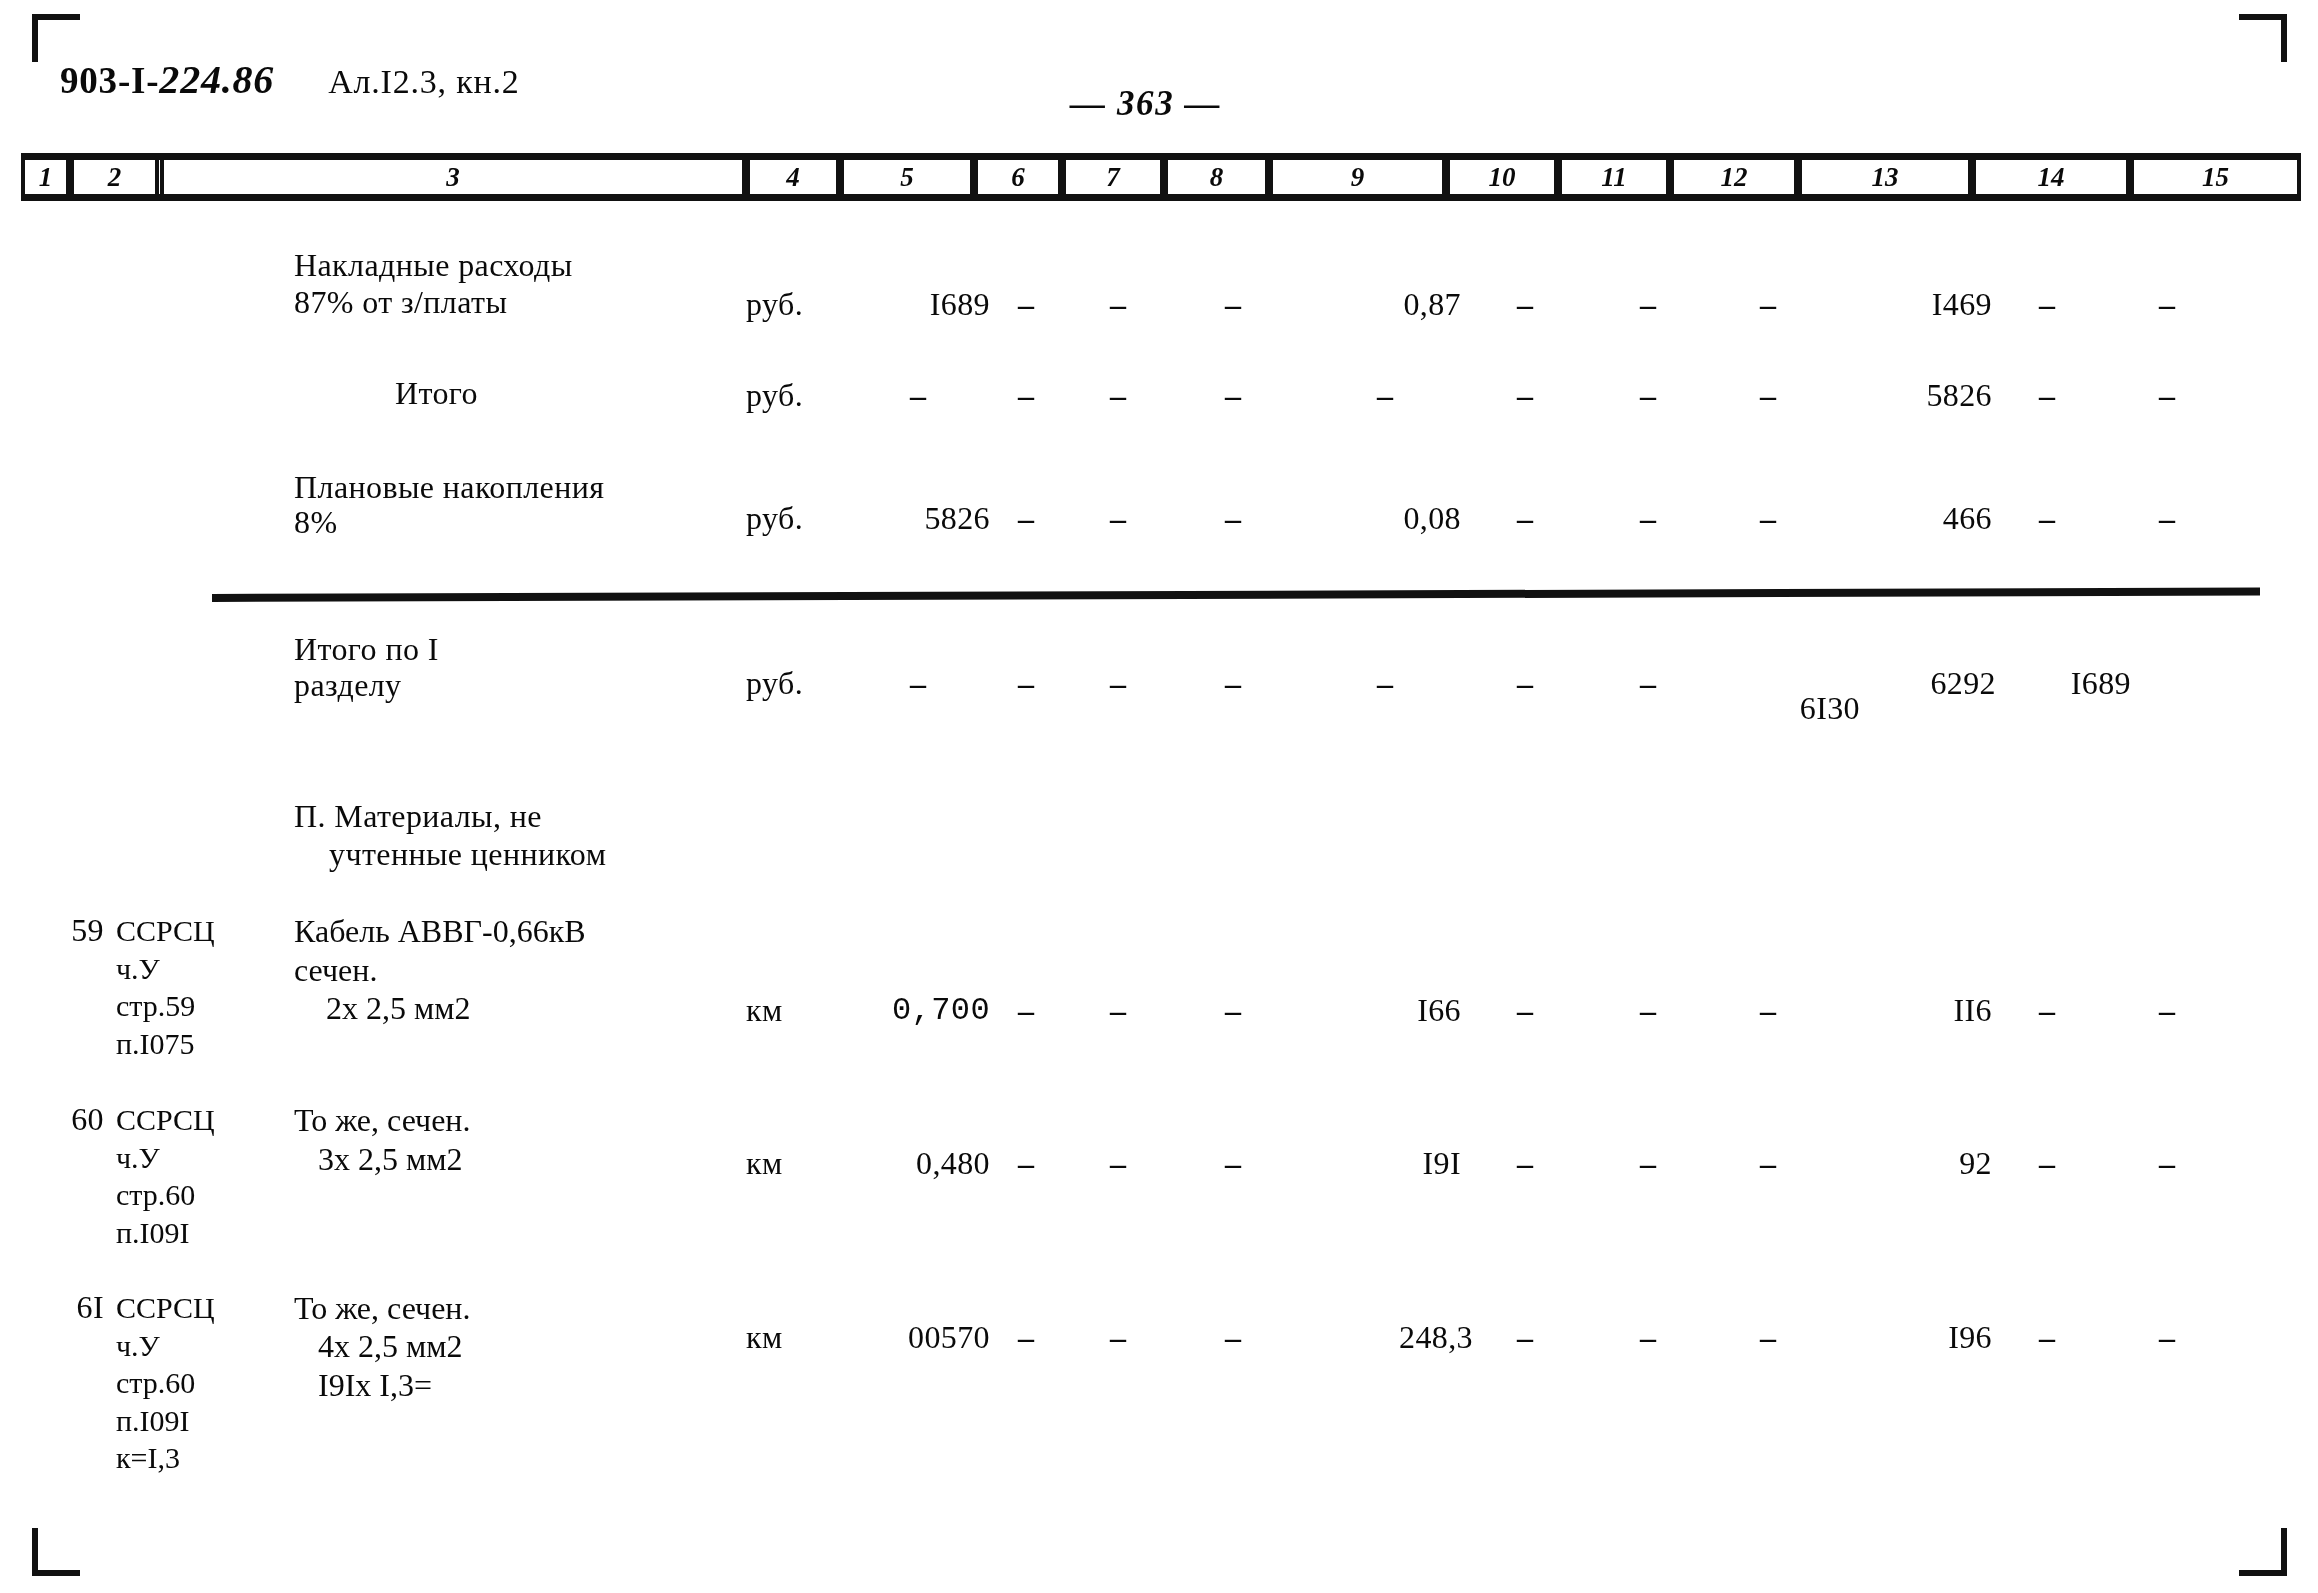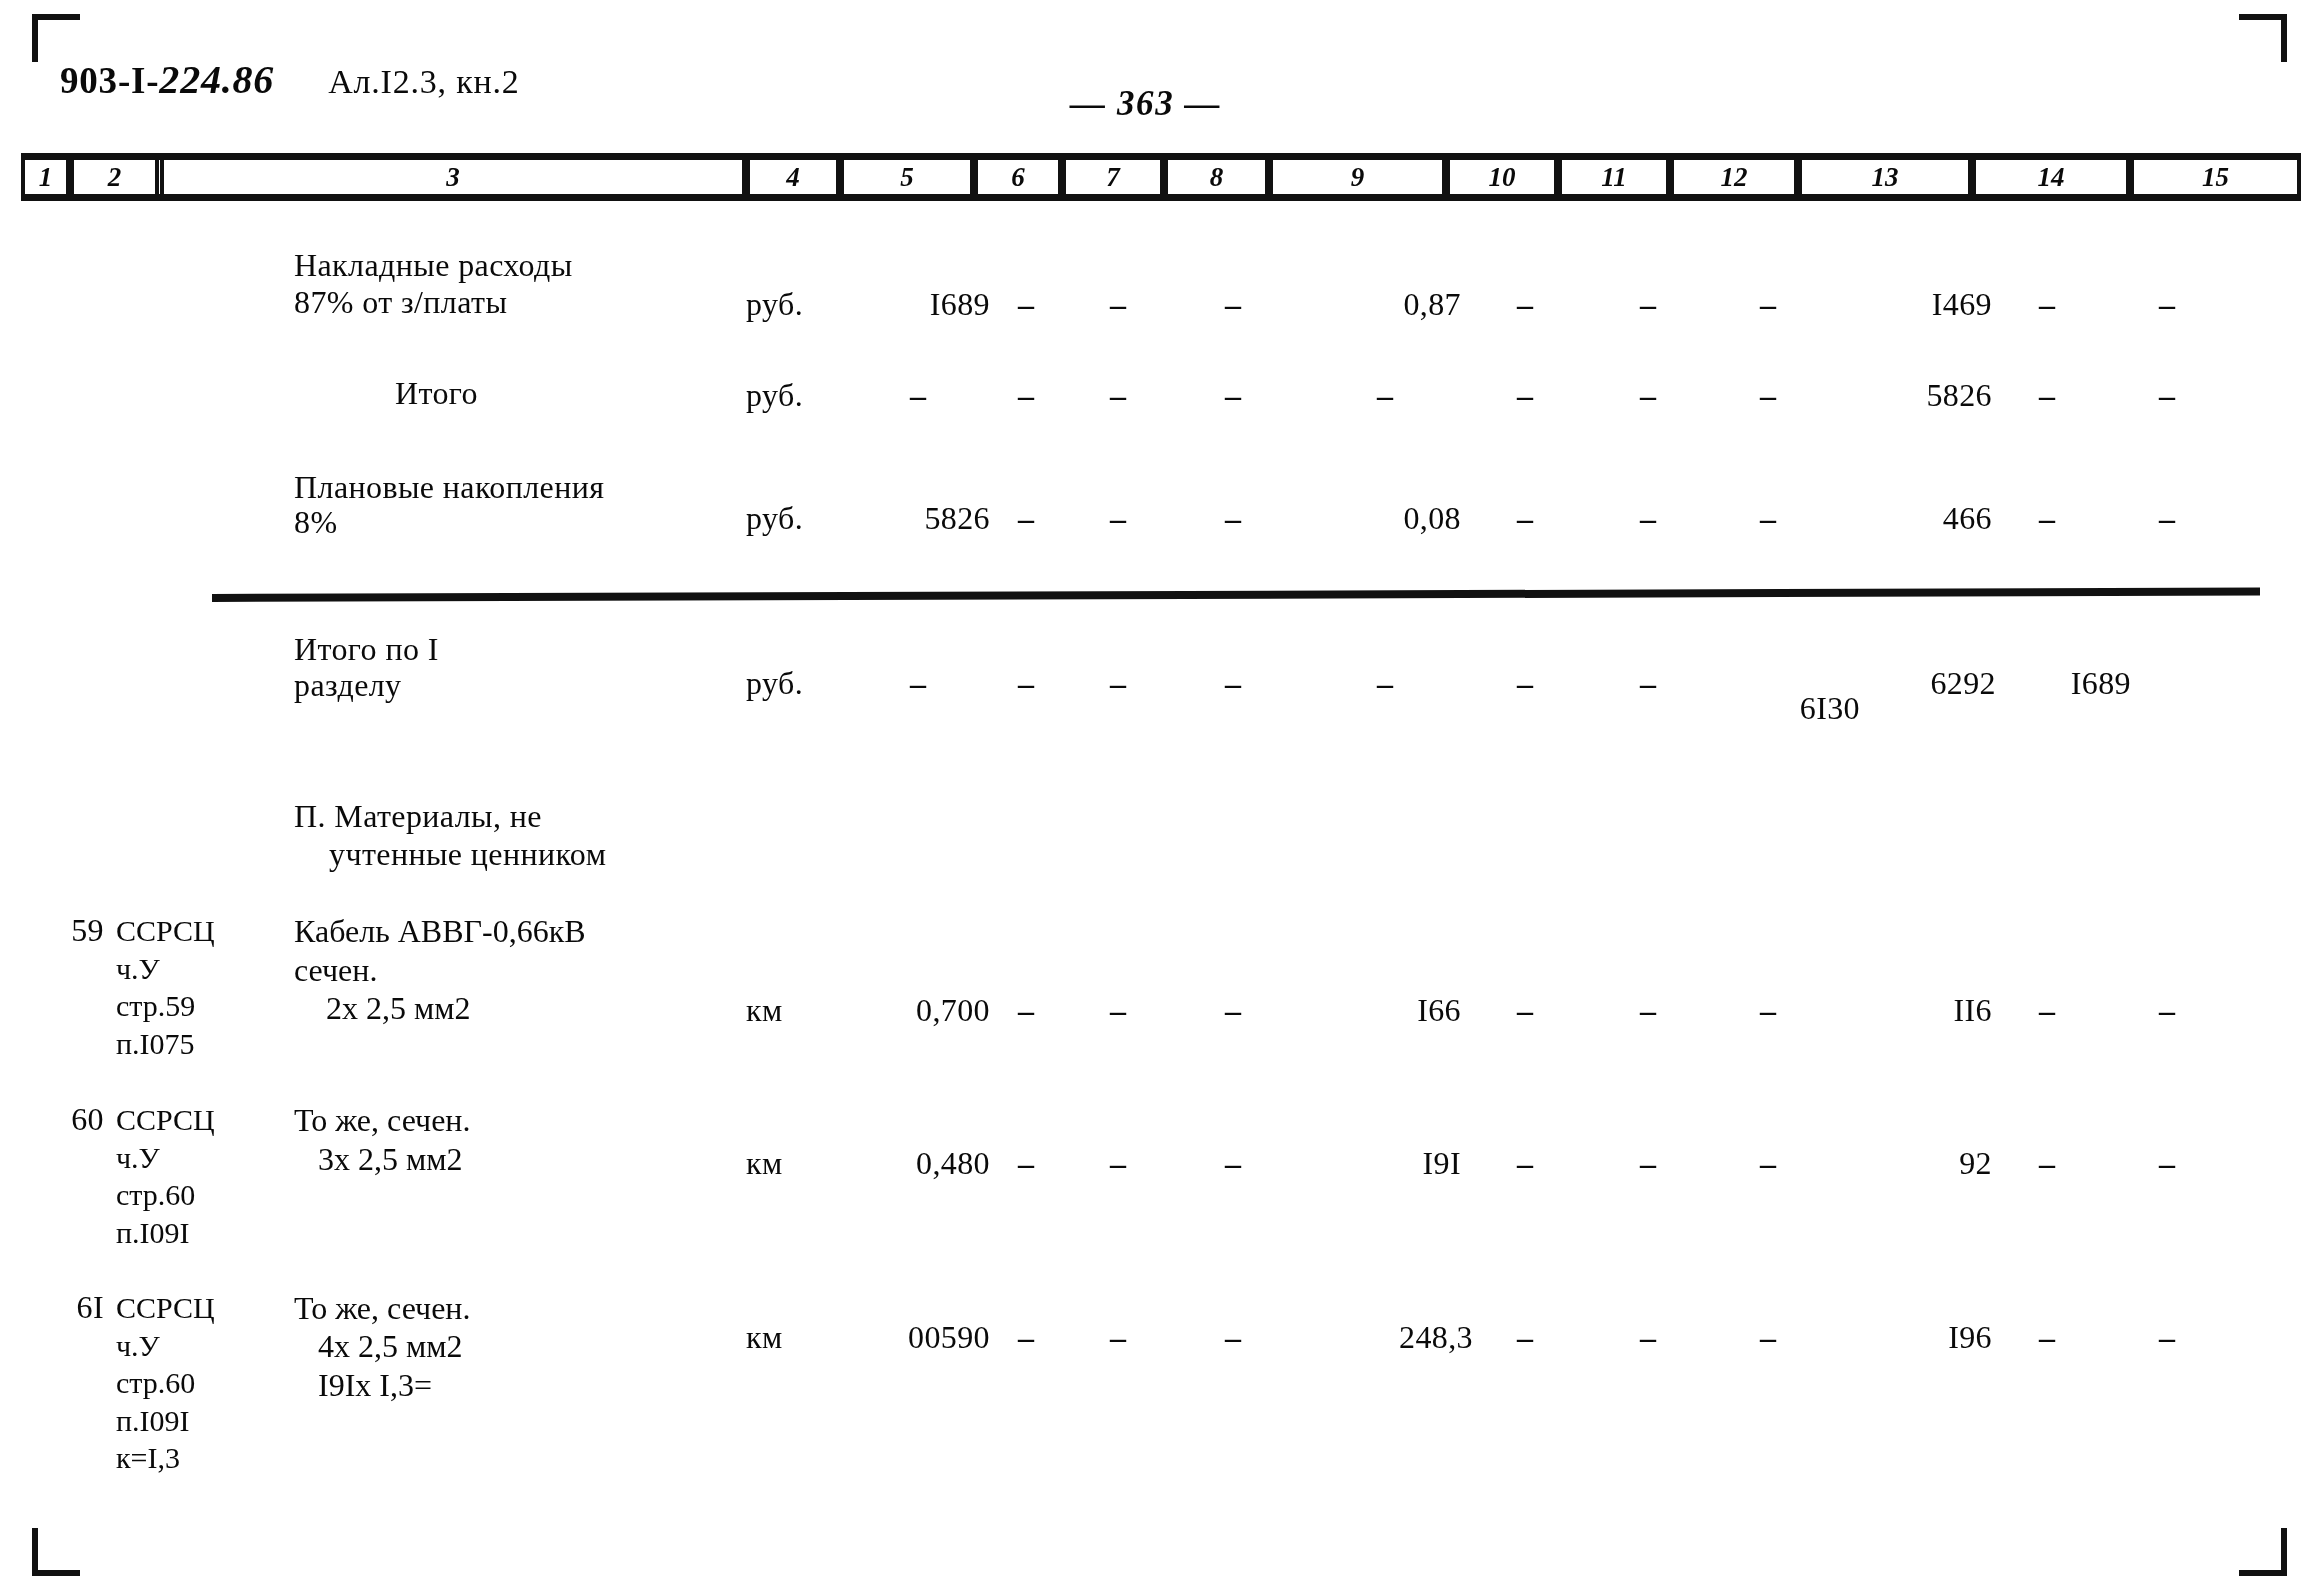--- a/index.html
+++ b/index.html
@@ -261,21 +261,21 @@
   <div class="refblock" style="left:116px; top:912px;"><span>ССРСЦ</span></div>
   <div class="refblock" style="left:116px; top:950px;"><span>ч.У</span></div>
   <div class="refblock" style="left:116px; top:987px;"><span>стр.59</span></div>
   <div class="refblock" style="left:116px; top:1025px;"><span>п.I075</span></div>
 
   <div class="descblock" style="left:294px; top:912px;"><span>Кабель АВВГ-0,66кВ</span></div>
   <div class="descblock" style="left:294px; top:951px;"><span>сечен.</span></div>
   <div class="descblock" style="left:294px; top:989px;"><span>    2х 2,5 мм2</span></div>
 
   <div class="cellnum" style="left:746px; top:992px; width:88px; text-align:left;">км</div>
-  <div class="cellnum" style="left:830px; top:992px; width:160px;">0,700</div>
+  <div class="cellnum" style="left:830px; top:992px; width:160px;font-family:Liberation Mono, monospace;">0,700</div>
   <div class="dash" style="left:990px; top:992px; width:72px;">–</div>
   <div class="dash" style="left:1074px; top:992px; width:88px;">–</div>
   <div class="dash" style="left:1189px; top:992px; width:88px;">–</div>
   <div class="cellnum" style="left:1309px; top:992px; width:152px;">I66</div>
   <div class="dash" style="left:1481px; top:992px; width:88px;">–</div>
   <div class="dash" style="left:1604px; top:992px; width:88px;">–</div>
   <div class="dash" style="left:1724px; top:992px; width:88px;">–</div>
   <div class="cellnum" style="left:1848px; top:992px; width:144px;">II6</div>
   <div class="dash" style="left:2003px; top:992px; width:88px;">–</div>
   <div class="dash" style="left:2123px; top:992px; width:88px;">–</div>
@@ -307,21 +307,21 @@
   <div class="refblock" style="left:116px; top:1327px;"><span>ч.У</span></div>
   <div class="refblock" style="left:116px; top:1364px;"><span>стр.60</span></div>
   <div class="refblock" style="left:116px; top:1402px;"><span>п.I09I</span></div>
   <div class="refblock" style="left:116px; top:1439px;"><span>к=I,3</span></div>
 
   <div class="descblock" style="left:294px; top:1289px;"><span>То же, сечен.</span></div>
   <div class="descblock" style="left:294px; top:1327px;"><span>   4х 2,5 мм2</span></div>
   <div class="descblock" style="left:294px; top:1366px;"><span>   I9Iх I,3=</span></div>
 
   <div class="cellnum" style="left:746px; top:1319px; width:88px; text-align:left;">км</div>
-  <div class="cellnum" style="left:830px; top:1319px; width:160px;">00590</div>
+  <div class="cellnum" style="left:830px; top:1319px; width:160px;">00570</div>
   <div class="dash" style="left:990px; top:1319px; width:72px;">–</div>
   <div class="dash" style="left:1074px; top:1319px; width:88px;">–</div>
   <div class="dash" style="left:1189px; top:1319px; width:88px;">–</div>
   <div class="cellnum" style="left:1297px; top:1319px; width:176px;">248,3</div>
   <div class="dash" style="left:1481px; top:1319px; width:88px;">–</div>
   <div class="dash" style="left:1604px; top:1319px; width:88px;">–</div>
   <div class="dash" style="left:1724px; top:1319px; width:88px;">–</div>
   <div class="cellnum" style="left:1848px; top:1319px; width:144px;">I96</div>
   <div class="dash" style="left:2003px; top:1319px; width:88px;">–</div>
   <div class="dash" style="left:2123px; top:1319px; width:88px;">–</div>

